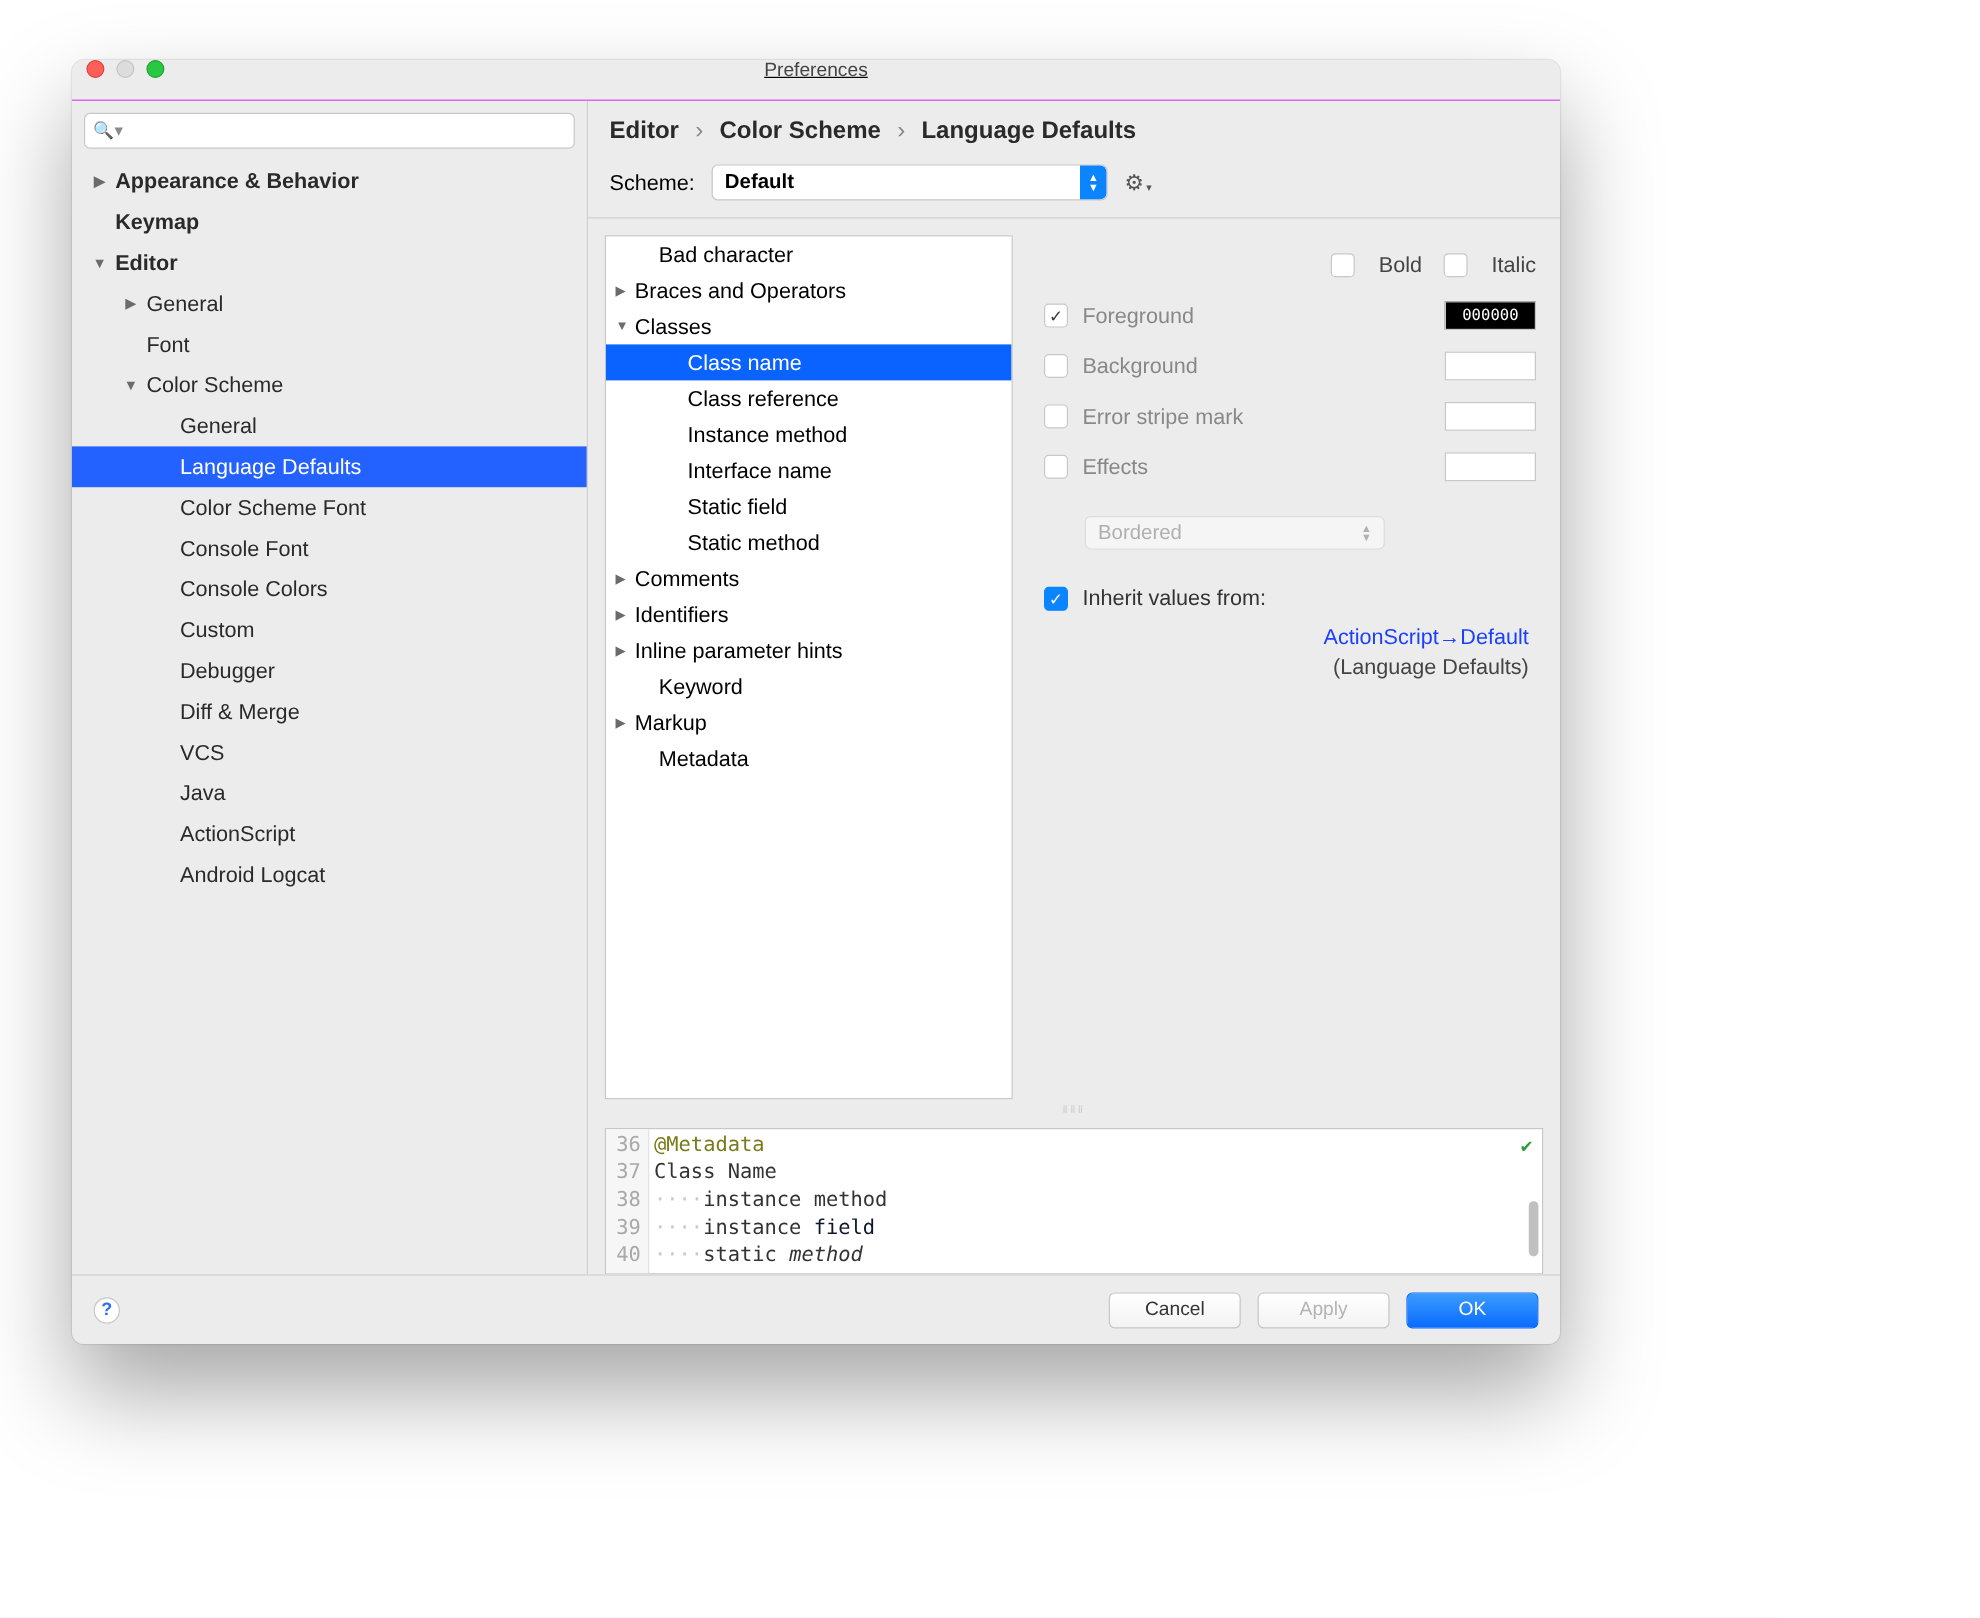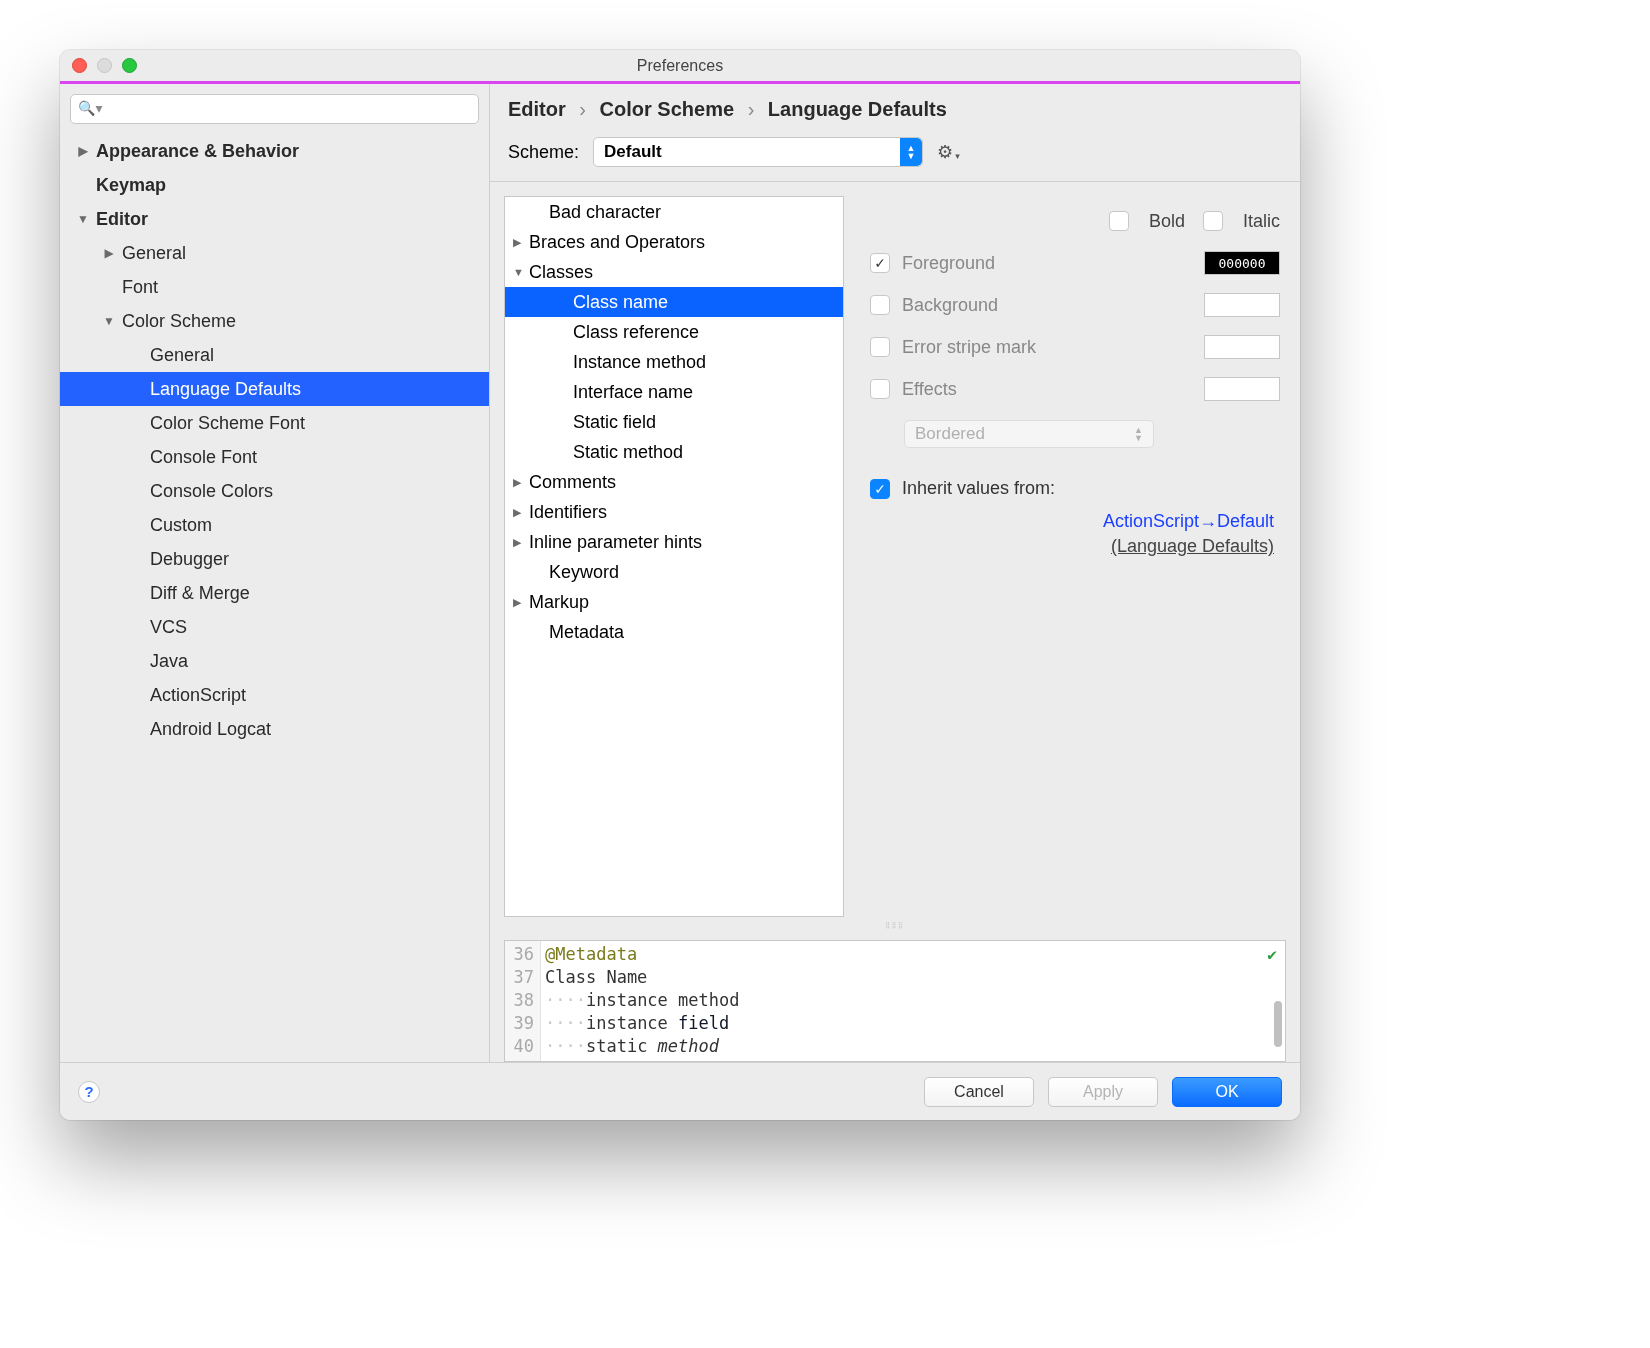--- a/index.html
+++ b/index.html
@@ -15,23 +15,24 @@
     width: 1240px;
     height: 1070px;
     border-radius: 10px;
     background: #ececec;
     box-shadow: 0 40px 80px rgba(0,0,0,.35), 0 0 0 1px rgba(0,0,0,.08);
     display: flex; flex-direction: column;
     overflow: hidden;
   }
   .titlebar {
     height: 34px;
-    display: flex; align-items: center;
+    display: flex; align-items: flex-start;
     position: relative;
-    border-bottom: 3px solid #d946ef;
+    border-bottom: 1px solid #d946ef;
+    text-decoration: underline;
   }
   .traffic { position: absolute; left: 12px; display: flex; gap: 10px; }
   .dot { width: 15px; height: 15px; border-radius: 50%; }
   .dot.red { background: #ff5f57; border: 1px solid #e14239; }
   .dot.grey { background: #dcdcdc; border: 1px solid #c4c4c4; }
   .dot.green { background: #28c840; border: 1px solid #1fa233; }
   .title { margin: 0 auto; font-size: 16px; color: #444; }
   .body { flex: 1; display: flex; min-height: 0; }
   .sidebar {
     width: 430px;
@@ -142,33 +143,33 @@
   .props .chk.on { background: #fff; }
   .props .chk.blue { background: #0a84ff; border-color: #0a84ff; color: #fff; }
   .props .swatch {
     width: 76px; height: 24px; border: 1px solid #c7c7c7;
     background: #fff; margin-left: auto;
   }
   .props .swatch.black { background: #000; color:#fff; font-family: monospace; font-size: 13px; display:flex; align-items:center; justify-content:center; }
   .props .styles { display: flex; gap: 18px; margin-left: auto; }
   .props .styles .opt { display: flex; gap: 8px; color:#444; }
   .effect-select {
-    margin-left: 34px; margin-top: 10px;
+    margin-left: 34px; margin-top: 20px;
     width: 250px; height: 28px;
     border: 1px solid #dcdcdc; border-radius: 5px;
     background: #f5f5f5; color: #b0b0b0;
     display: flex; align-items: center; padding: 12px 10px;
     font-size: 17px;
   }
   .effect-select .ud { margin-left: auto; font-size: 9px; line-height: 8px; color:#b0b0b0; display:flex; flex-direction:column; }
   .inherit-block { margin-top: 30px; }
   .inherit-block .row { height: auto; }
   .inherit-text { margin-top: 10px; text-align: right; padding-right: 6px; line-height: 1.4; }
   .inherit-text a { color: #1a3fff; text-decoration: none; }
-  .inherit-text .sub { color: #444; text-decoration: underline; }
+  .inherit-text .sub { color: #444; }
   .preview {
     margin: 12px 14px 0 14px;
     border: 1px solid #c7c7c7;
     background: #fff;
     height: 122px;
     font-family: Menlo, Consolas, monospace;
     font-size: 17px;
     display: flex;
     position: relative;
   }

